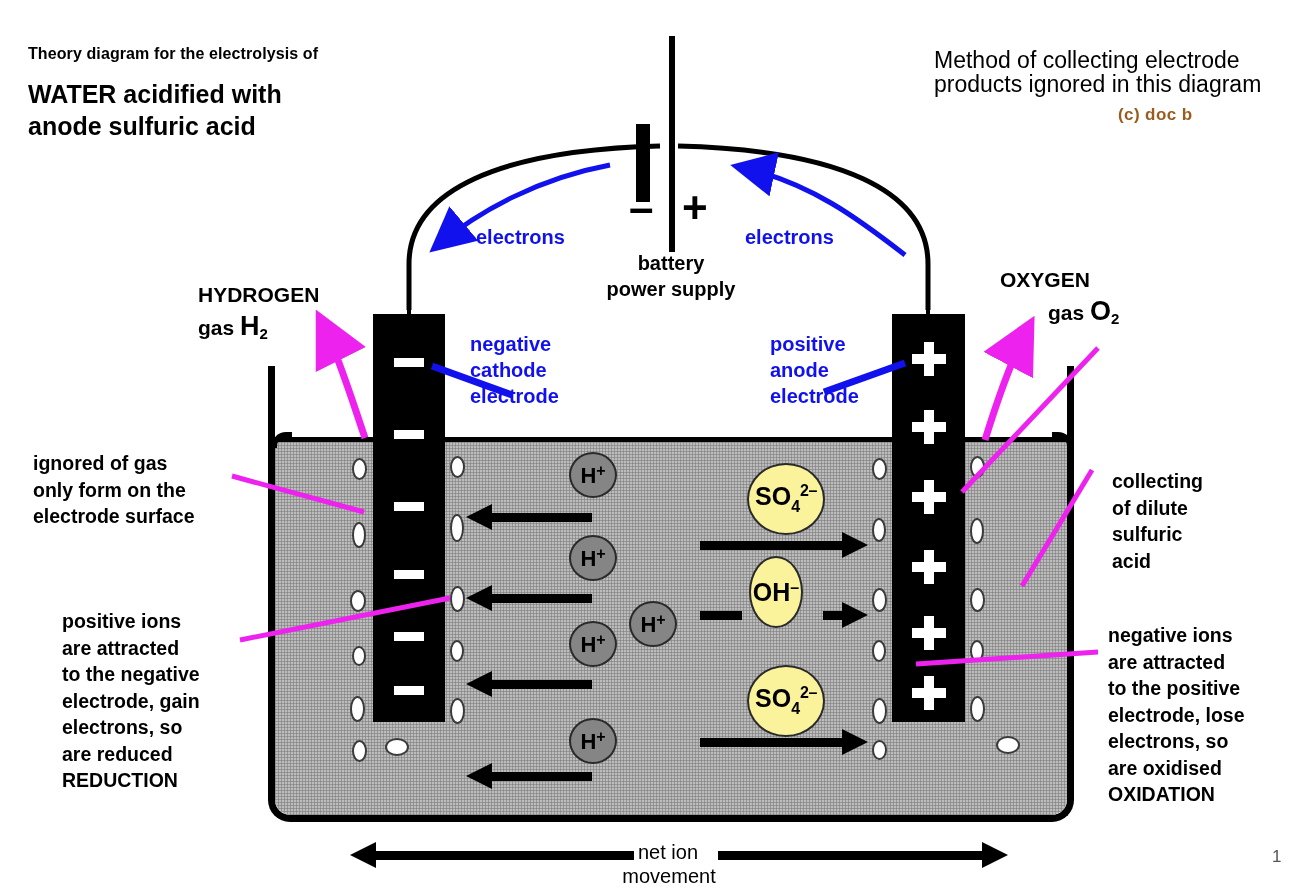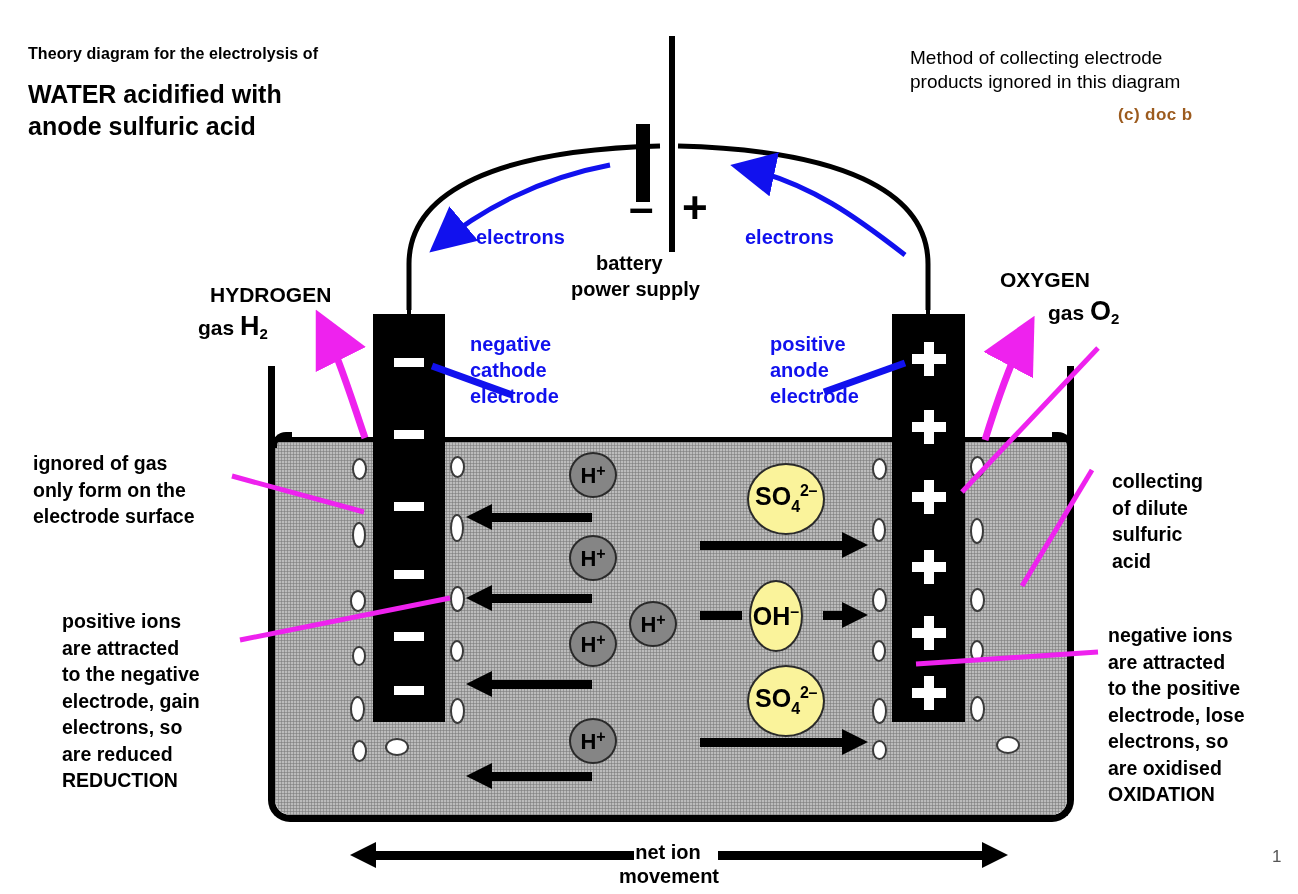--- a/index.html
+++ b/index.html
@@ -28,23 +28,24 @@
     font-weight: bold;
     font-size: 16px;
     letter-spacing: .1px;
   }
   .title-big {
     font-weight: bold;
     font-size: 25px;
     line-height: 1.32;
   }
   .note {
-    font-size: 19px;
+    font-size: 23px;
     line-height: 1.3;
     text-align: right;
+    margin-left: 24px;
   }
   .credit {
     font-weight: bold;
     font-size: 17px;
     color: #9C5B1E;
     letter-spacing: .4px;
   }
   .blue-label {
     color: #1111EE;
     font-weight: bold;
@@ -59,25 +60,25 @@
   .gas-label {
     font-weight: bold;
     font-size: 21px;
     line-height: 1.3;
   }
   .gas-label .sub { font-size: 15px; vertical-align: -0.28em; }
   .gas-label .big { font-size: 27px; }
   .batt-label {
     font-weight: bold;
     font-size: 20px;
-    text-align: left;
+    text-align: center;
     line-height: 1.3;
   }
   .netion-label {
-    font-weight: bold;
+    font-weight: normal;
     font-size: 20px;
     text-align: center;
     line-height: 1.25;
   }
   .pagenum {
     font-size: 17px;
     color: #555;
   }
 
   
@@ -344,21 +345,21 @@
   <div class="ion h" style="left:569px; top:621px; width:48px; height:46px;">
     <span>H<span class="sup">+</span></span>
   </div>
   <div class="ion h" style="left:569px; top:718px; width:48px; height:46px;">
     <span>H<span class="sup">+</span></span>
   </div>
 
   <div class="ion y" style="left:747px; top:463px; width:78px; height:72px;">
     <span>SO<span class="sub">4</span><span class="supstack">2–</span></span>
   </div>
-  <div class="ion y" style="left:749px; top:580px; width:54px; height:72px;text-align:right;">
+  <div class="ion y" style="left:749px; top:556px; width:54px; height:72px;text-align:right;">
     <span>OH<span class="sup">–</span></span>
   </div>
   <div class="ion y" style="left:747px; top:665px; width:78px; height:72px;">
     <span>SO<span class="sub">4</span><span class="supstack">2–</span></span>
   </div>
 
   <div class="flow left" style="left:466px; top:513px; width:126px;">
     <div class="head"></div>
     <div class="bar" style="left:24px; width:102px;"></div>
   </div>
@@ -384,21 +385,21 @@
   </div>
   <div class="flow right" style="left:823px; top:611px; width:45px;">
     <div class="bar" style="left:0; width:22px;"></div>
     <div class="head"></div>
   </div>
   <div class="flow right" style="left:700px; top:738px; width:168px;">
     <div class="bar" style="left:0; width:144px;"></div>
     <div class="head"></div>
   </div>
 
-  <div class="txt gas-label" style="left:198px; top:281px;margin-left:12px;">HYDROGEN</div>
+  <div class="txt gas-label" style="left:198px; top:281px;">HYDROGEN</div>
   <div class="txt gas-label" style="left:198px; top:309px;"><span>gas</span> <span class="big">H</span><span class="sub">2</span></div>
 
   <div class="txt gas-label" style="left:1000px; top:266px;">OXYGEN</div>
   <div class="txt gas-label" style="left:1048px; top:294px;"><span>gas</span> <span class="big">O</span><span class="sub">2</span></div>
 
   <div class="txt blue-label" style="left:470px; top:331px;">negative</div>
   <div class="txt blue-label" style="left:470px; top:357px;">cathode</div>
   <div class="txt blue-label" style="left:470px; top:383px;">electrode</div>
 
   <div class="txt blue-label" style="left:770px; top:331px;">positive</div>

